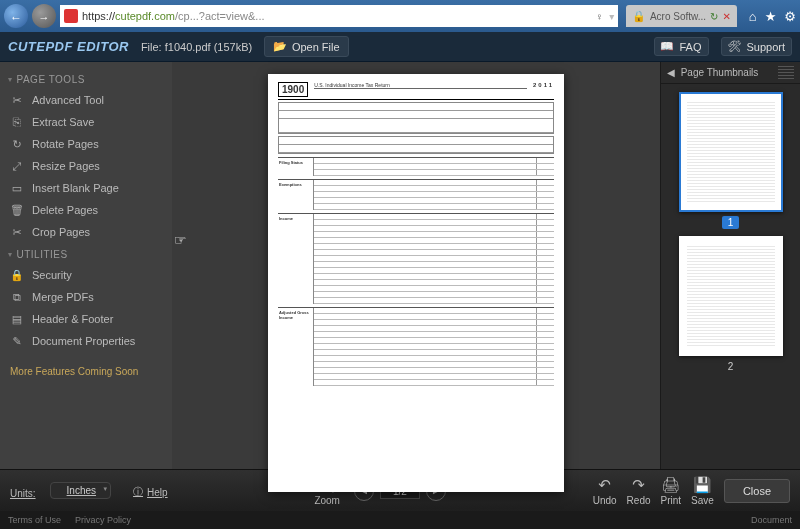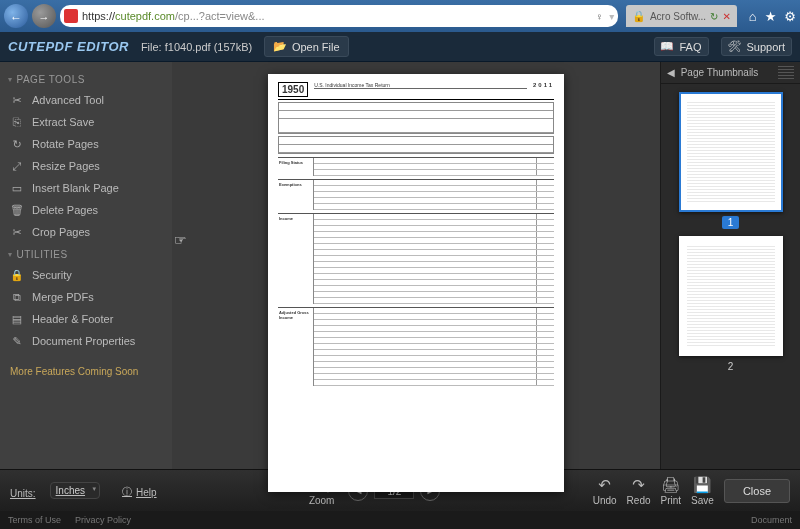--- a/index.html
+++ b/index.html
@@ -2,21 +2,21 @@
 <html><head>
 <meta charset="utf-8">
 <style>
   * { box-sizing: border-box; margin: 0; padding: 0; font-family: "Segoe UI", Tahoma, sans-serif; }
   body { width: 800px; height: 529px; background: #2a2a2a; overflow: hidden; display: flex; flex-direction: column; }
 
   
   .browser-bar { height: 32px; background: linear-gradient(#3a6ea5,#2b5a8e); display:flex; align-items:center; padding:0 4px; gap:4px; }
   .nav-btn { width:24px; height:24px; border-radius:50%; background:radial-gradient(circle at 35% 35%,#7fb3e8,#2a5a9a); display:flex; align-items:center; justify-content:center; color:#fff; font-size:12px; cursor:pointer; }
   .nav-btn.fwd { background:radial-gradient(circle at 35% 35%,#9a9a9a,#555); font-size:11px; }
-  .url-bar { flex:1; height:22px; background:#fff; border-radius:10px; display:flex; align-items:center; padding:0 4px; gap:4px; font-size:11px; }
+  .url-bar { flex:1; height:22px; background:#fff; border-radius:0; display:flex; align-items:center; padding:0 4px; gap:4px; font-size:11px; }
   .url-bar .fav { width:14px; height:14px; background:#d33; border-radius:2px; display:inline-block; }
   .url-text { flex:1; color:#333; overflow:hidden; white-space:nowrap; }
   .url-text .green { color:#5a8a2a; }
   .url-suffix { display:flex; align-items:center; gap:6px; font-size:10px; color:#555; }
   .lock-icon { color:#4a7a1a; font-size:11px; }
   .tabs { display:flex; align-items:center; gap:2px; margin-left:4px; }
   .tab { height:22px; background:#e8e8e8; border-radius:3px 3px 0 0; padding:0 6px; display:flex; align-items:center; gap:4px; font-size:10px; color:#333; }
   .tab.inactive { background:#c8c8c8; color:#555; min-width:110px; }
   .tab.active { background:#fff; min-width:140px; }
   .tab .fav { width:12px; height:12px; border-radius:2px; background:#d33; flex-shrink:0; }
@@ -70,21 +70,21 @@
   .thumb-img { height:120px; background:#fff; border:2px solid transparent; box-shadow:0 1px 4px rgba(0,0,0,0.6); position:relative; padding:4px; }
   .thumb.selected .thumb-img { border-color:#2a7ad4; }
   .thumb-label { text-align:center; color:#ccc; font-size:10px; margin-top:3px; padding:1px 6px; display:inline-block; }
   .thumb.selected .thumb-label { background:#2a7ad4; color:#fff; border-radius:2px; }
   .thumb-wrap { text-align:center; }
   .thumb-lines { position:absolute; inset:6px; background:repeating-linear-gradient(#fff,#fff 2px,#e4e4e4 2px,#e4e4e4 3px); opacity:0.85; }
 
   
   .bottombar { height:42px; background:linear-gradient(#303030,#1e1e1e); border-top:1px solid #111; display:flex; align-items:center; padding:0 10px; gap:10px; color:#bbb; font-size:10px; }
   .bb-left { display:flex; align-items:flex-end; gap:14px;text-decoration:underline; }
-  .bb-select { background:#2a2a2a; border:1px solid #444; color:#ccc; font-size:10px; padding:2px 14px 2px 5px; border-radius:4px; cursor:pointer; position:relative; }
+  .bb-select { background:#2a2a2a; border:1px solid #444; color:#ccc; font-size:10px; padding:2px 14px 2px 16px; border-radius:4px; cursor:pointer; position:relative; }
   .bb-select::after { content:"▾"; position:absolute; right:3px; font-size:7px; color:#888; }
   .bb-help { display:flex; align-items:center; gap:4px; margin-left:8px; cursor:pointer; }
   .bb-center { flex:1; display:flex; align-items:center; justify-content:center; gap:14px; }
   .bb-tool { display:flex; flex-direction:column; align-items:center; gap:1px; cursor:pointer; color:#bbb; }
   .bb-tool .ic { font-size:15px; }
   .bb-tool .lb { font-size:10px; }
   .page-nav { display:flex; align-items:center; gap:6px; }
   .circ { width:20px; height:20px; border:1px solid #666; border-radius:50%; display:flex; align-items:center; justify-content:center; cursor:pointer; font-size:10px; }
   .page-box { width:40px; height:16px; background:#1a1a1a; border:1px solid #444; color:#ccc; text-align:center; font-size:10px; line-height:15px; }
   .bb-right { display:flex; align-items:center; gap:10px; }
@@ -195,21 +195,21 @@
         <span>Document Properties</span>
       </div>
 
     <div class="sb-coming">More Features Coming Soon</div>
   </div>
 
   <div class="viewer">
     <span class="cursor-hand">☞</span>
     <div class="page">
       <div class="form-header">
-        <span class="form-num">1950</span>
+        <span class="form-num">1900</span>
         <span class="form-title">U.S. Individual Income Tax Return</span>
         <span class="form-year">2011</span>
       </div>
       <div class="form-block">
           <div class="form-row"></div>
           <div class="form-row"></div>
           <div class="form-row tall"></div>
         </div>
       <div class="form-block">
           <div class="form-row"></div>

